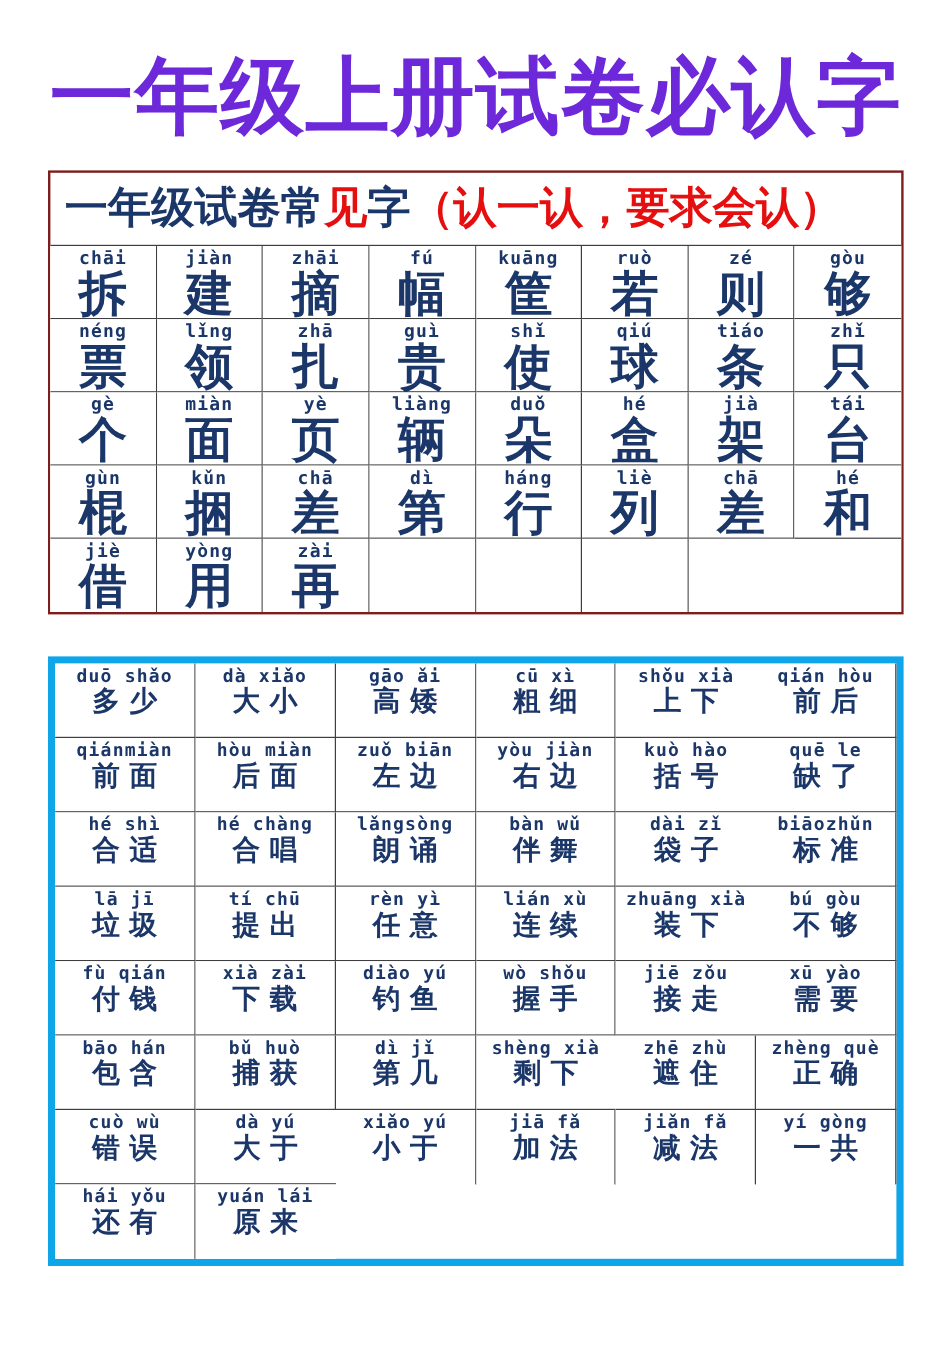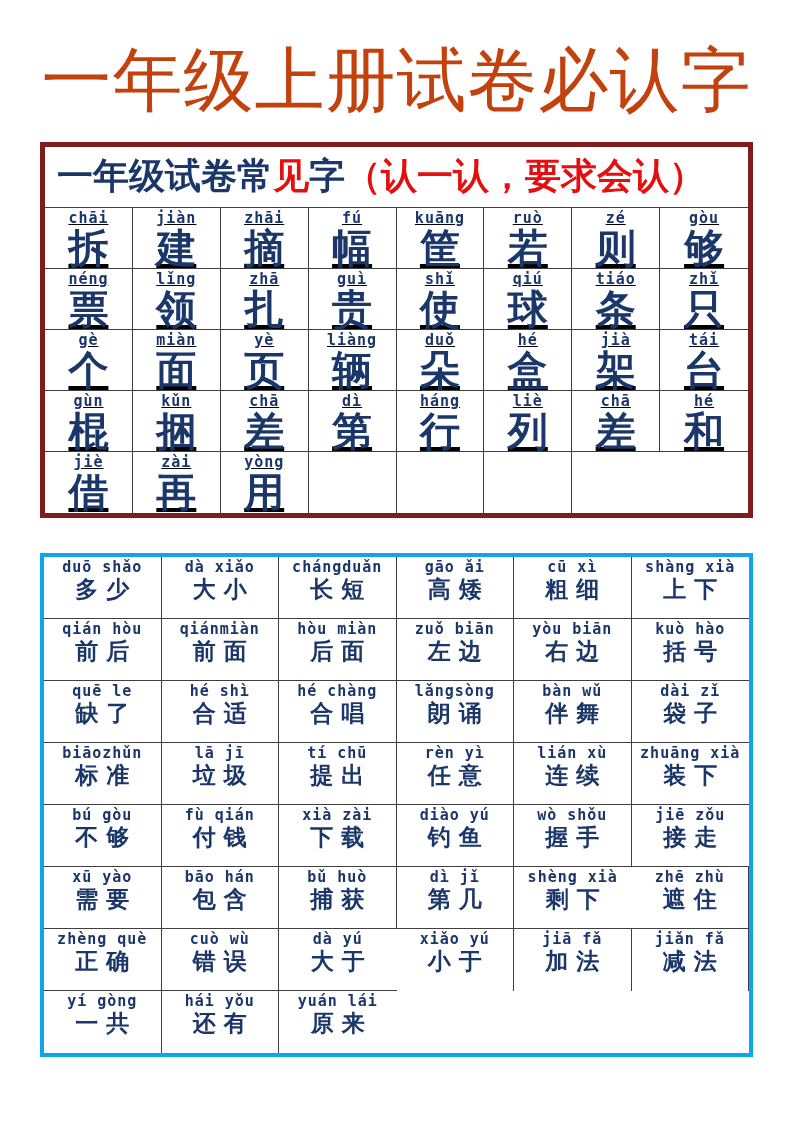--- a/index.html
+++ b/index.html
@@ -7,47 +7,47 @@
     width:793px;height:1122px;overflow:hidden;
     font-family:"DejaVu Sans","Liberation Sans",sans-serif;
     -webkit-font-smoothing:antialiased;
   }
   .page{width:793px;height:1122px;background:#fff;}
 
   .title{
     margin:0;padding:30px 0 10px;
     text-align:center;
     font-size:70px;line-height:1.45;
-    font-weight:400;
+    font-weight:700;
     letter-spacing:1px;
-    color:#c2410c;
+    color:#6d28d9;
   }
 
   .box{
     margin:0 40px;
-    border:5px solid #7f1d1d;
+    border:2px solid #7f1d1d;
     background:#fff;
   }
   .box-header{
     height:60px;
     display:flex;align-items:center;
     padding-left:12px;
     font-size:36px;font-weight:700;
     border-bottom:1px solid #3f3f3f;
     white-space:nowrap;
   }
   .box-header .navy{color:#1b3668;}
   .box-header .red{color:#e60f0f;}
 
   .grid{display:grid;background:#fff;}
-  .grid-8{grid-template-columns:repeat(8,1fr);text-decoration:underline;}
+  .grid-8{grid-template-columns:repeat(8,1fr);}
   .grid-6{grid-template-columns:repeat(6,1fr);}
   .standalone{
     margin:35px 40px 0;
-    border:4px solid #0ea5e9;
+    border:6px solid #0ea5e9;
   }
 
   .cell{
     display:flex;flex-direction:column;
     align-items:center;justify-content:flex-start;
     background:#fff;
     box-sizing:border-box;
   }
   .cell.b-right{border-right:1px solid #3f3f3f;}
   .cell.b-bottom{border-bottom:1px solid #3f3f3f;}
@@ -213,77 +213,73 @@
         </div>
         <div class="cell b-bottom">
           <div class="pinyin">hé</div>
           <div class="hanzi">和</div>
         </div>
         <div class="cell b-right">
           <div class="pinyin">jiè</div>
           <div class="hanzi">借</div>
         </div>
         <div class="cell b-right">
+          <div class="pinyin">yòng</div>
+          <div class="hanzi">用</div>
+        </div>
+        <div class="cell b-right">
           <div class="pinyin">zài</div>
           <div class="hanzi">再</div>
-        </div>
-        <div class="cell b-right">
-          <div class="pinyin">yòng</div>
-          <div class="hanzi">用</div>
         </div>
         <div class="cell b-right"></div>
         <div class="cell b-right"></div>
         <div class="cell b-right"></div>
         <div class="cell"></div>
       </div>
   </div>
 
   <div class="grid grid-6 standalone" id="grid2">
       <div class="cell b-right b-bottom">
         <div class="pinyin">duō shǎo</div>
         <div class="hanzi">多少</div>
       </div>
       <div class="cell b-right b-bottom">
         <div class="pinyin">dà xiǎo</div>
         <div class="hanzi">大小</div>
       </div>
       <div class="cell b-right b-bottom">
-        <div class="pinyin">chángduǎn</div>
-        <div class="hanzi">长短</div>
-      </div>
-      <div class="cell b-right b-bottom">
         <div class="pinyin">gāo ǎi</div>
         <div class="hanzi">高矮</div>
       </div>
       <div class="cell b-right b-bottom">
         <div class="pinyin">cū xì</div>
         <div class="hanzi">粗细</div>
       </div>
       <div class="cell b-bottom">
-        <div class="pinyin">shàng xià</div>
+        <div class="pinyin">shǒu xià</div>
         <div class="hanzi">上下</div>
       </div>
       <div class="cell b-right b-bottom">
         <div class="pinyin">qián hòu</div>
         <div class="hanzi">前后</div>
       </div>
       <div class="cell b-right b-bottom">
         <div class="pinyin">qiánmiàn</div>
         <div class="hanzi">前面</div>
       </div>
       <div class="cell b-right b-bottom">
         <div class="pinyin">hòu miàn</div>
         <div class="hanzi">后面</div>
       </div>
       <div class="cell b-right b-bottom">
         <div class="pinyin">zuǒ biān</div>
         <div class="hanzi">左边</div>
       </div>
       <div class="cell b-right b-bottom">
-        <div class="pinyin">yòu biān</div>
+        <div class="pinyin">yòu jiàn</div>
         <div class="hanzi">右边</div>
       </div>
       <div class="cell b-bottom">
         <div class="pinyin">kuò hào</div>
         <div class="hanzi">括号</div>
       </div>
       <div class="cell b-right b-bottom">
         <div class="pinyin">quē le</div>
         <div class="hanzi">缺了</div>
       </div>

